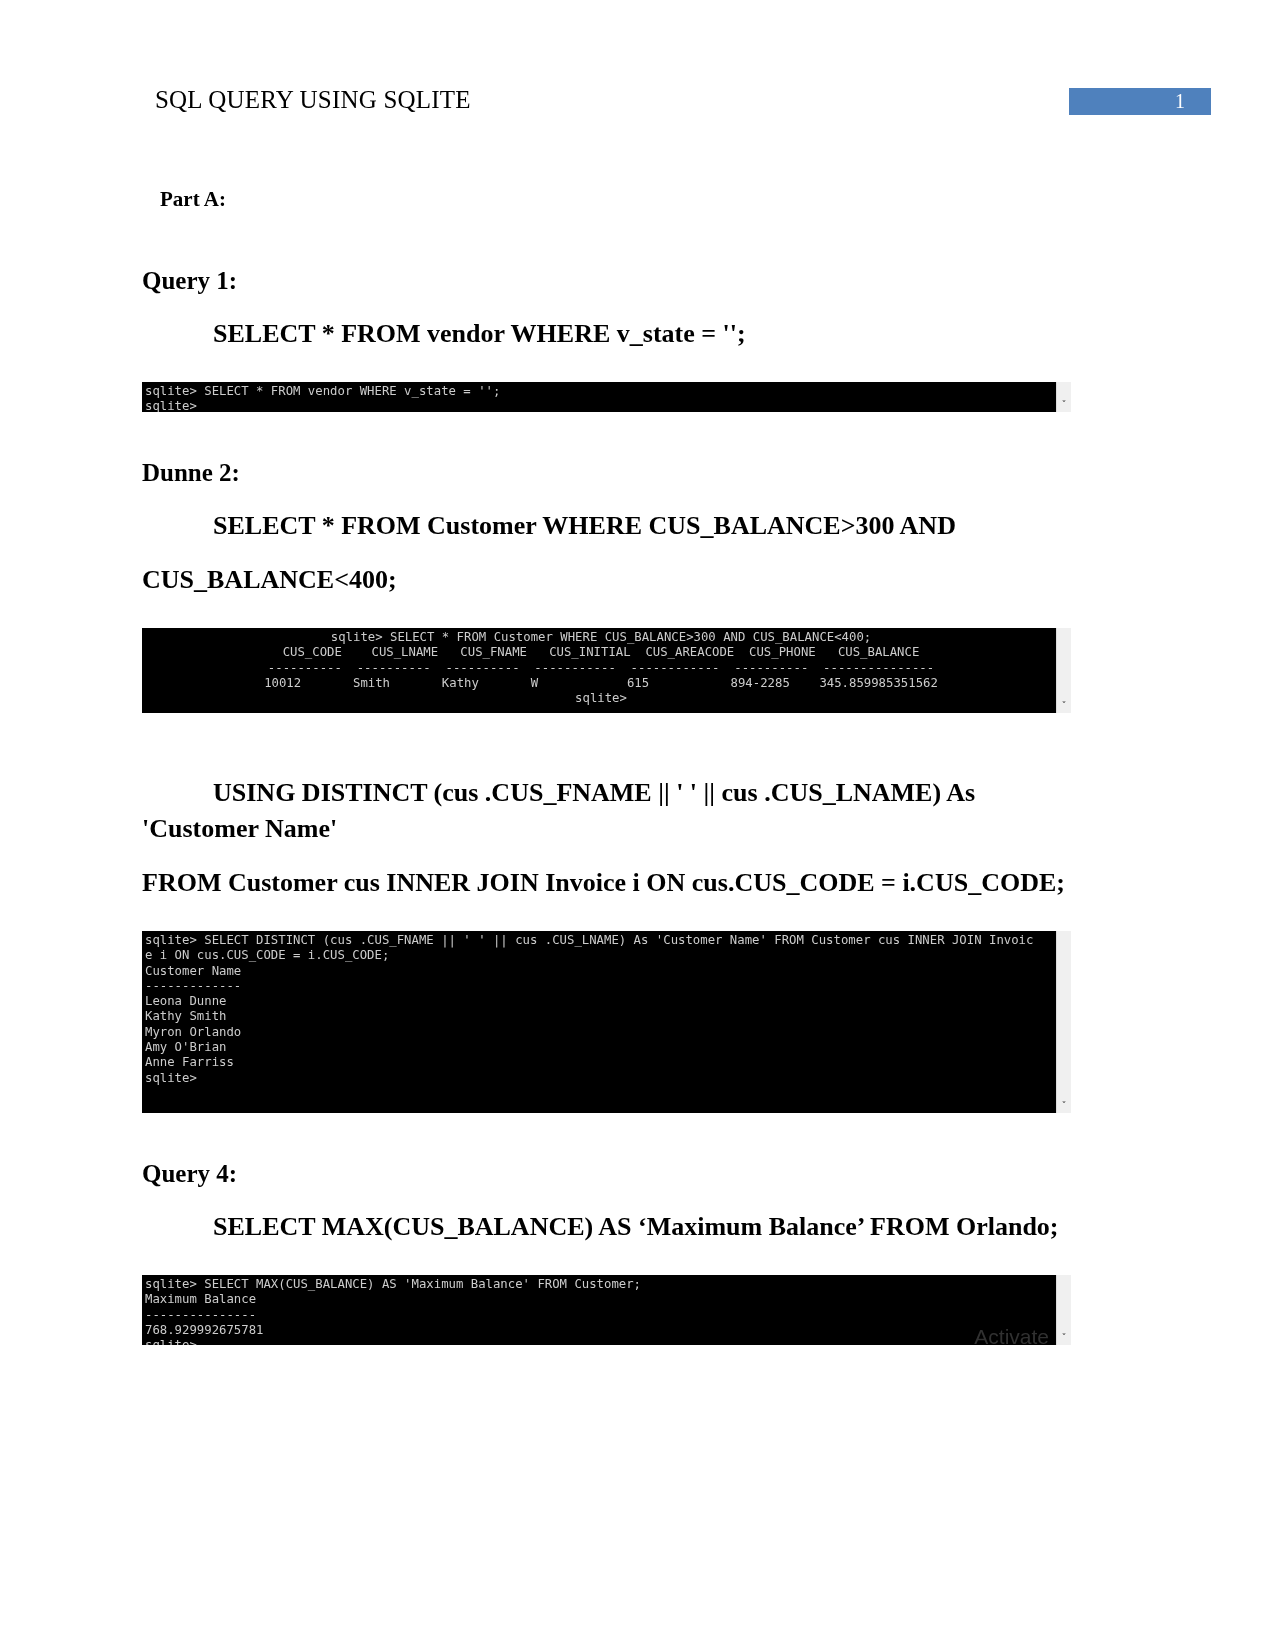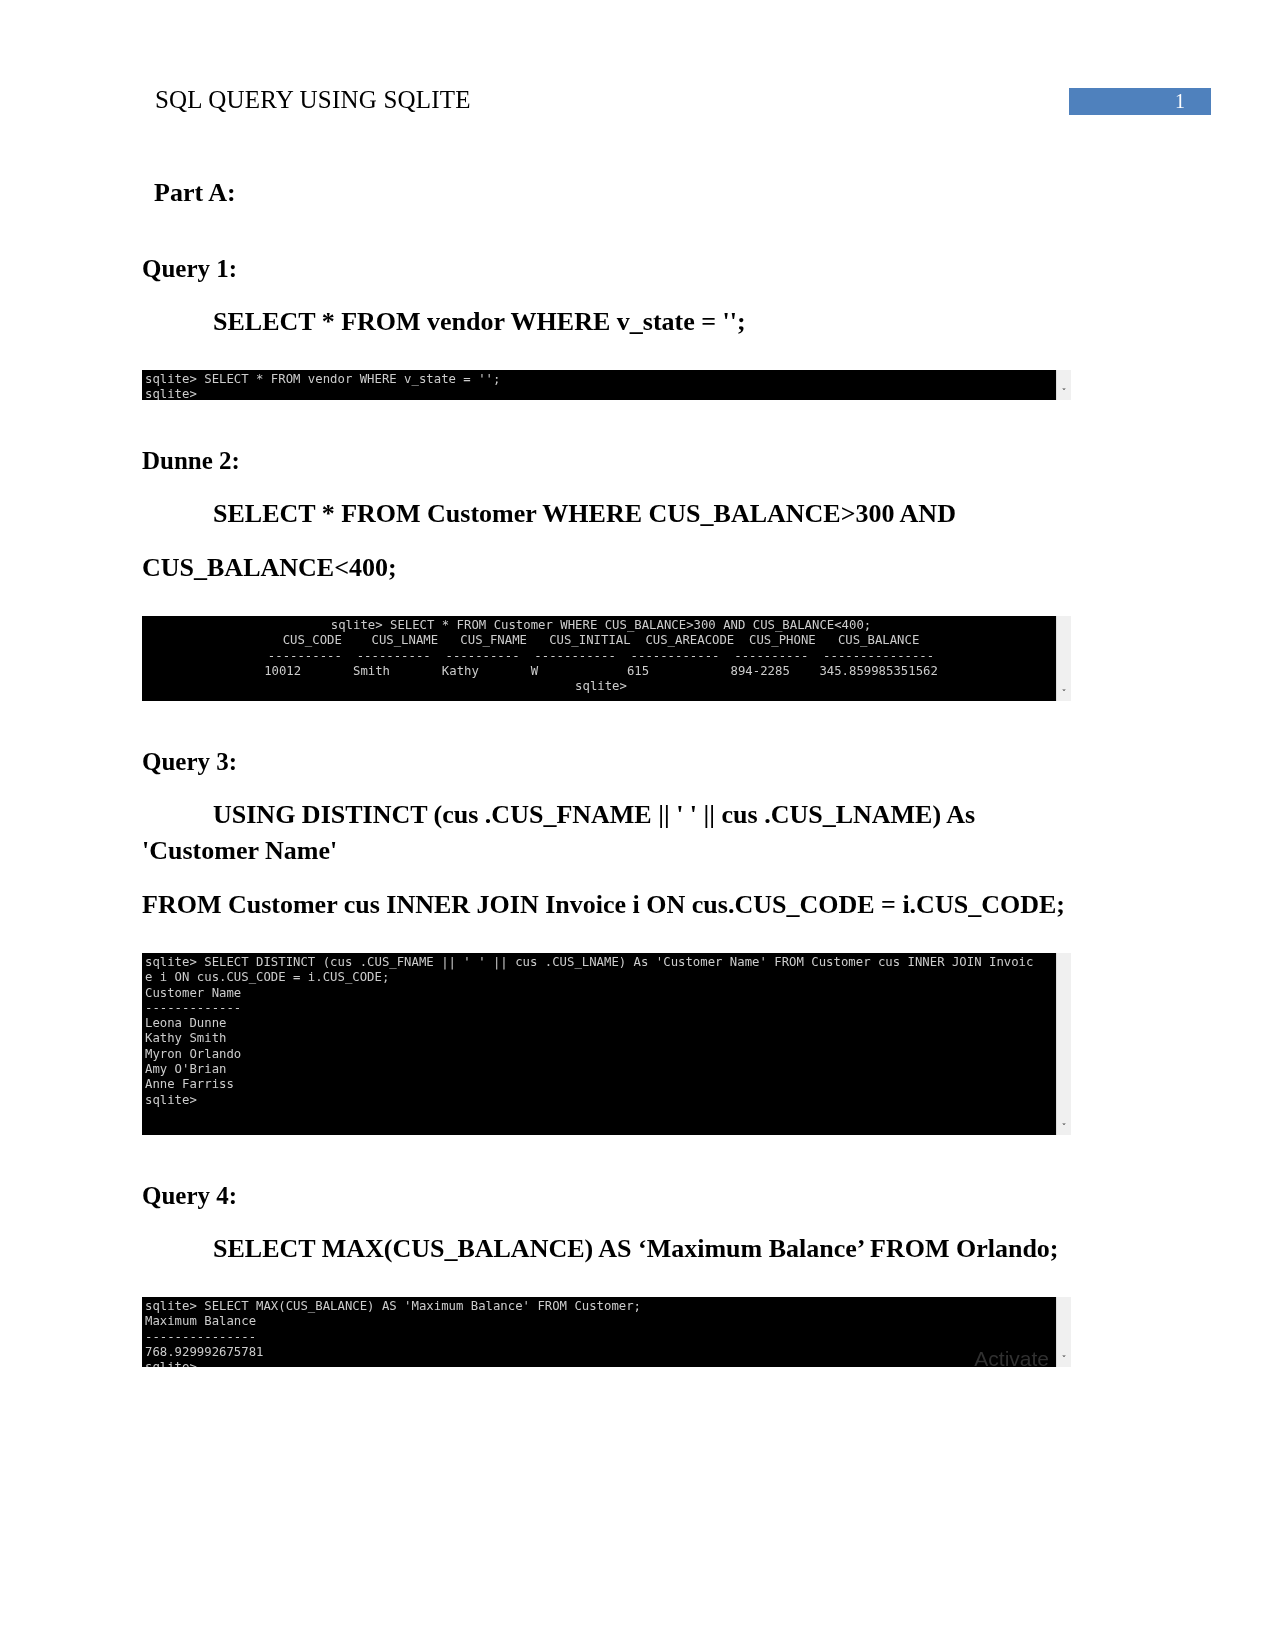--- a/index.html
+++ b/index.html
@@ -59,22 +59,22 @@
 
   
   .content {
     position: absolute;
     left: 142px;
     top: 150px;
     width: 929px;
   }
 
   h1.part {
-    margin: 12px;
-    font-size: 26px;
+    margin: 18px;
+    font-size: 21px;
     font-weight: bold;
     line-height: 34px;
     padding-top: 14px;
   }
   h2.query-heading {
     margin: 0;
     font-size: 25px;
     font-weight: bold;
     line-height: 34px;
   }
@@ -210,21 +210,20 @@
 10012       Smith       Kathy       W            615           894-2285    345.859985351562
 sqlite&gt;</pre>
       </div>
       <div class="term-scroll">
         <span class="arrow">ˇ</span>
       </div>
     </div>
 
     <div class="spacer-lg"></div>
 
-    <h2 class="query-heading">Query 3:</h2>
     <div class="spacer-sm"></div>
     <p class="sql-line indent">USING DISTINCT (cus .CUS_FNAME || ' ' || cus .CUS_LNAME) As 'Customer Name'</p>
     <div class="spacer-sm"></div>
     <p class="sql-line">FROM Customer cus INNER JOIN Invoice i ON cus.CUS_CODE = i.CUS_CODE;</p>
 
     <div class="spacer-md"></div>
 
     <div class="term-wrap">
       <div class="term" style="height:182px;">
         <pre>sqlite&gt; SELECT DISTINCT (cus .CUS_FNAME || ' ' || cus .CUS_LNAME) As 'Customer Name' FROM Customer cus INNER JOIN Invoic

